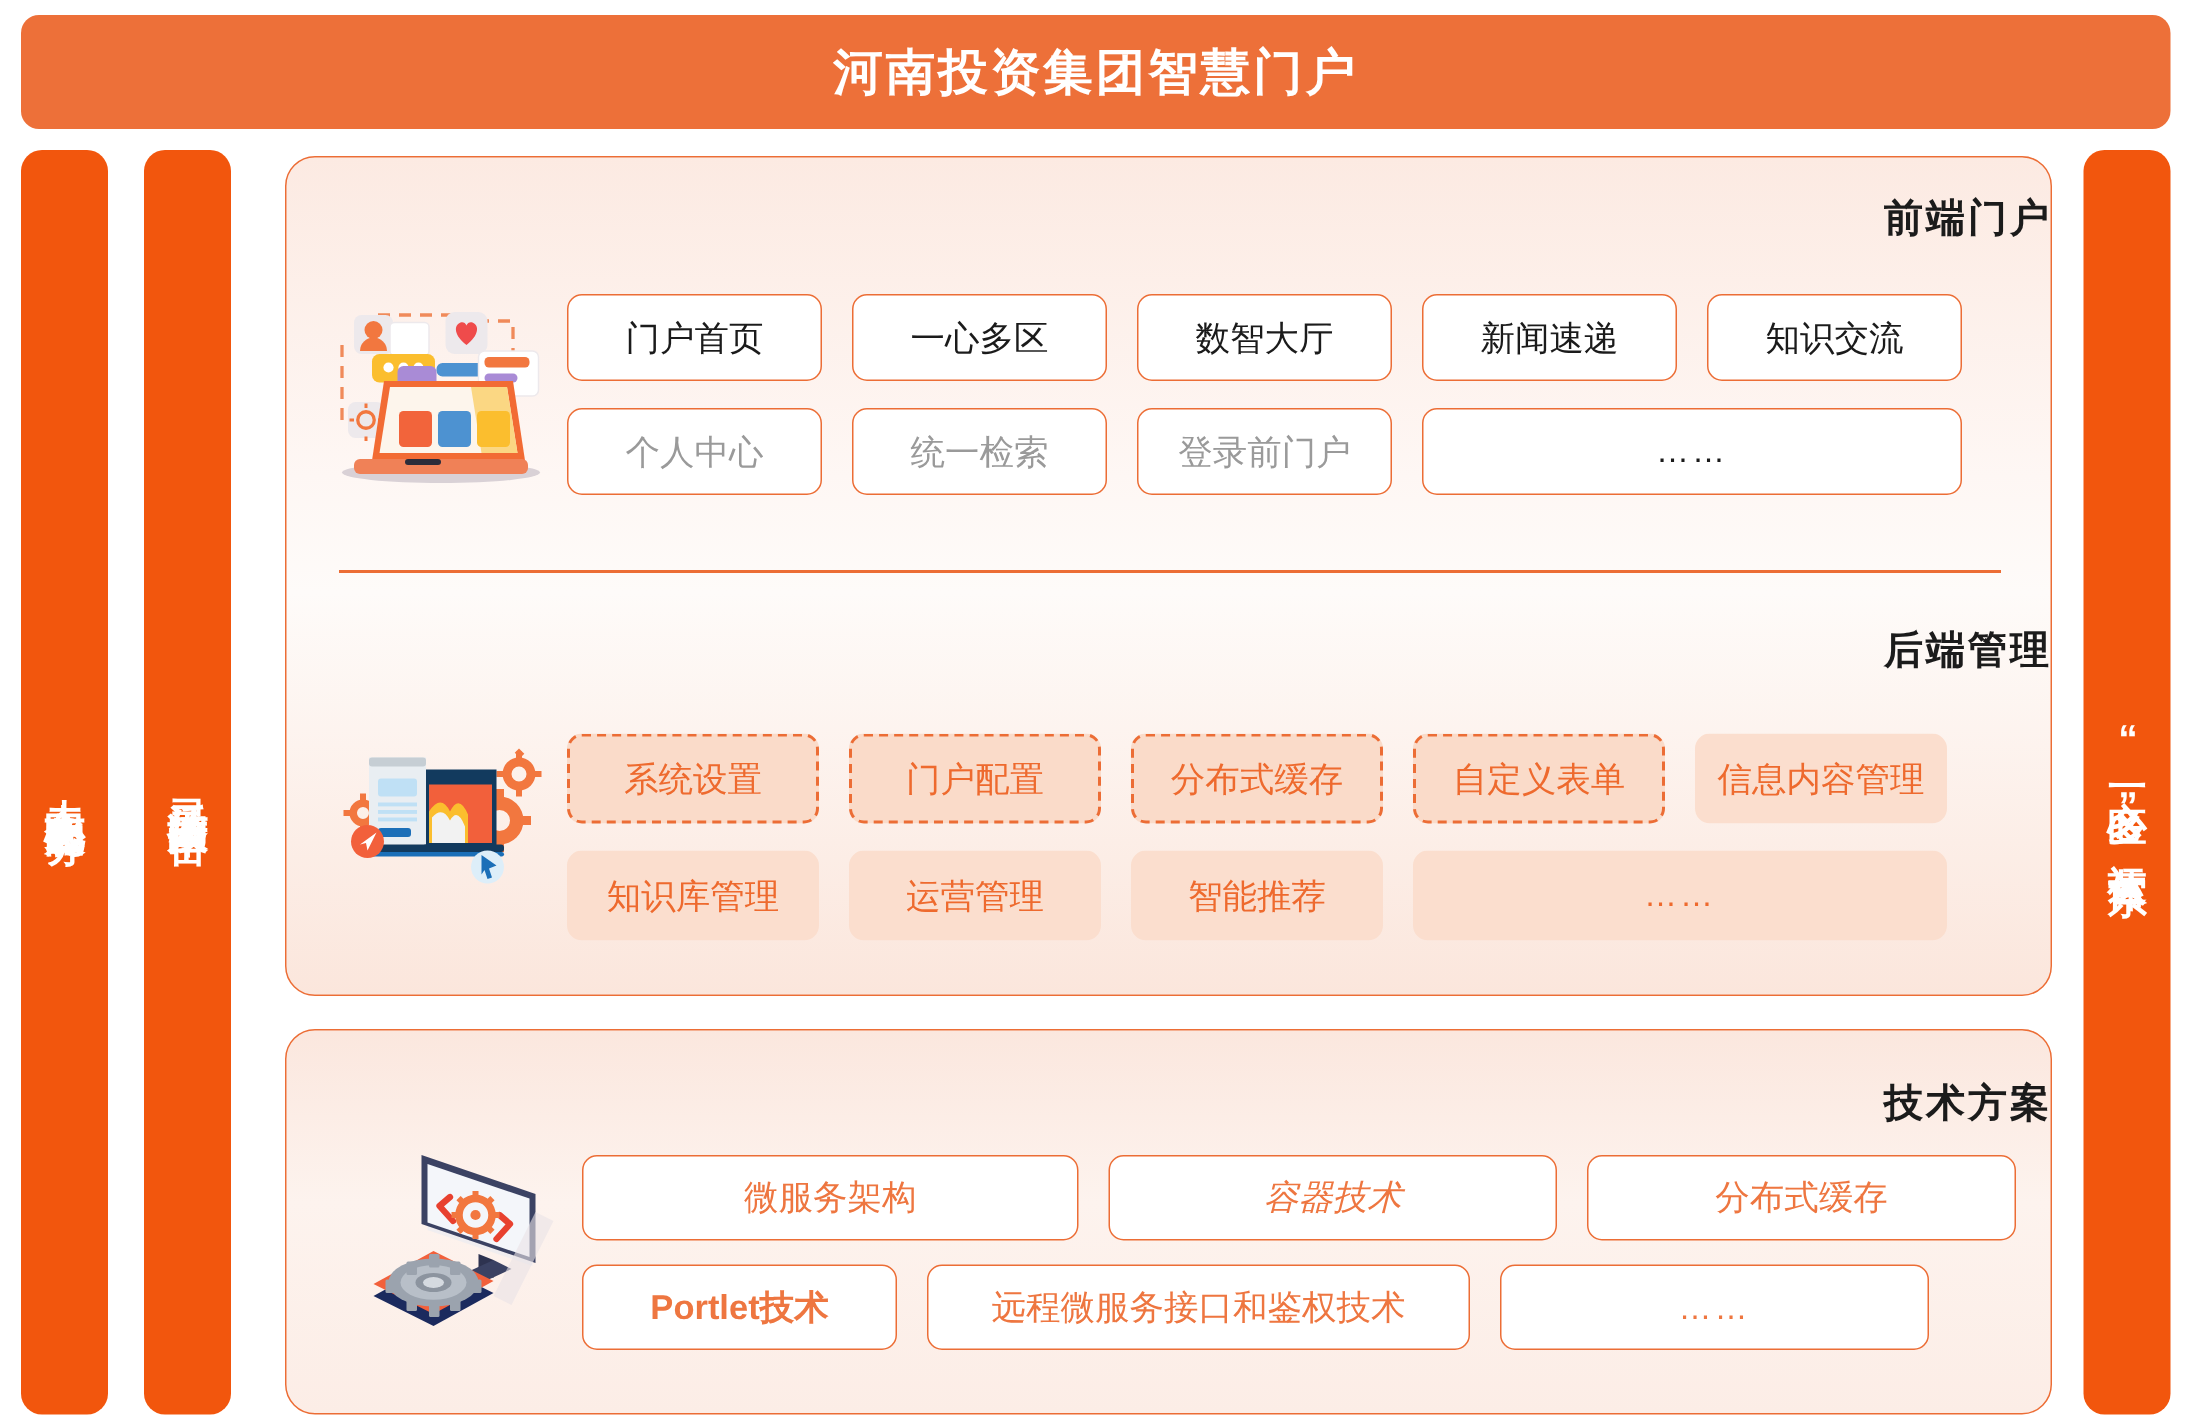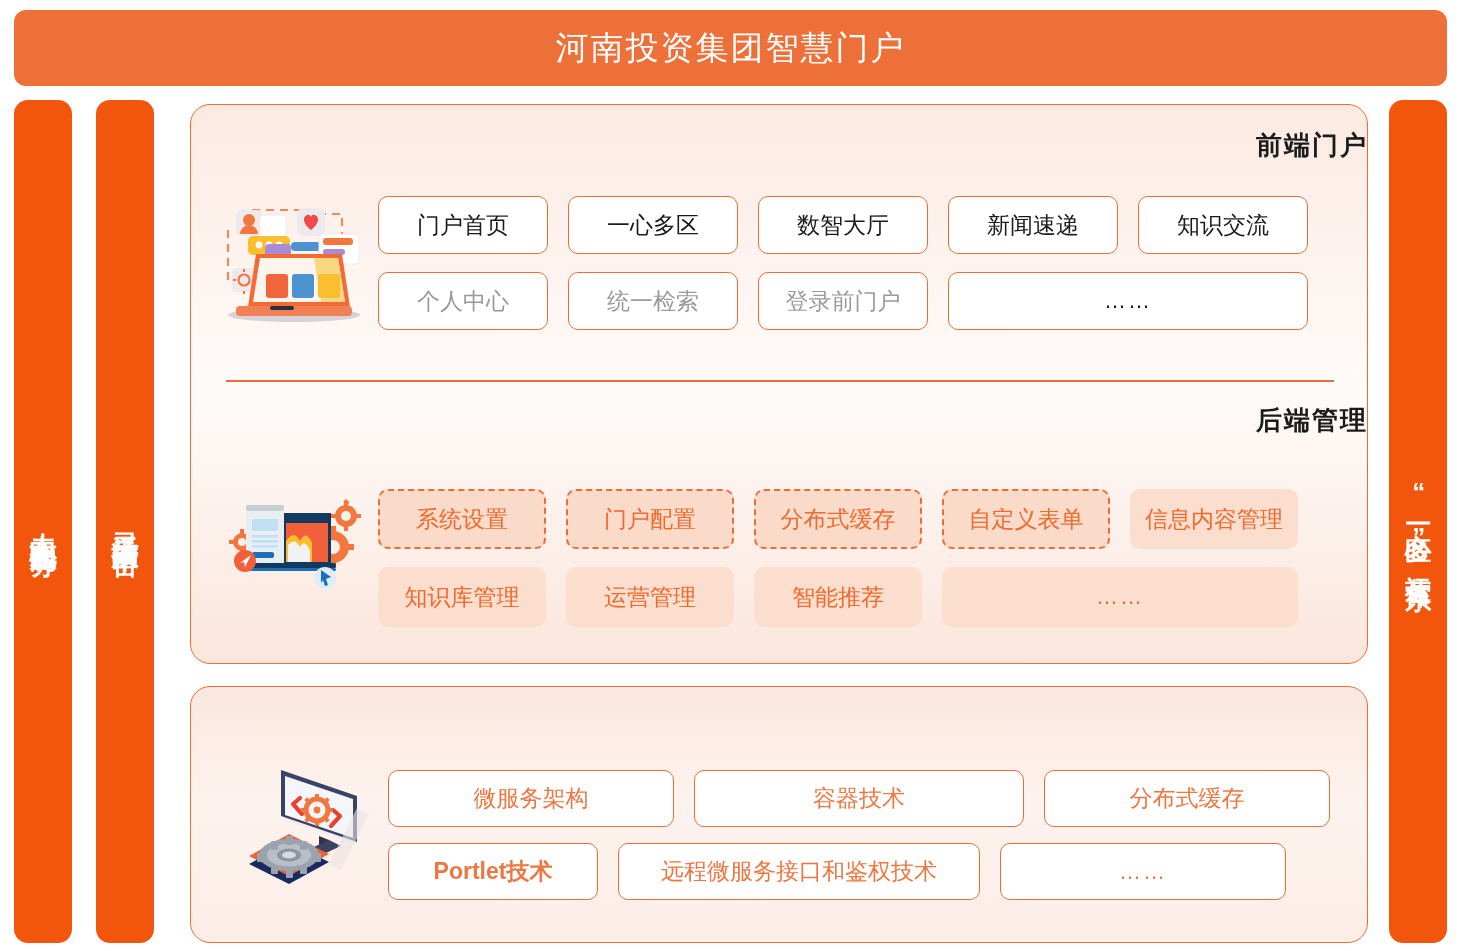--- a/index.html
+++ b/index.html
@@ -26,21 +26,21 @@
     height: 76px;
     background: #ED7039;
     border-radius: 12px;
     display: flex;
     align-items: center;
     justify-content: center;
   }
   .header-title {
     color: #ffffff;
     font-size: 33px;
-    font-weight: normal;
+    font-weight: bold;
     letter-spacing: 2px;
   }
 
   
   .side-bar {
     position: absolute;
     top: 100px;
     width: 58px;
     height: 843px;
     background: #F2560D;
@@ -149,31 +149,31 @@
   .dots { letter-spacing: 2px; font-size: 22px; color:#2b2b2b; }
   .dots.accent { color:#EE6A2E; }
 
   
   #front-title { position: absolute; left: 190px; top: 128px; width: 1178px; }
   #front-rows { left: 378px; top: 196px; }
   #front-rows .chip { width: 170px; }
   #front-rows .chip.wide { width: 360px; }
 
   
-  #back-title { position: absolute; left: 190px; top: 403px; width: 1178px; }
+  #back-title { position: absolute; left: 190px; top: 416px; width: 1178px; }
   #back-rows { left: 378px; top: 489px; }
   #back-rows .chip { width: 168px; height: 60px; }
   #back-rows .chip.wide { width: 356px; }
 
   
   #tech-title { position: absolute; left: 190px; top: 718px; width: 1178px; }
   #tech-rows { left: 388px; top: 770px; gap: 16px; }
   #tech-rows .chip { height: 57px; }
-  #tech-rows .w-a { width: 286px; }
-  #tech-rows .w-b { width: 330px; }
+  #tech-rows .w-a { width: 331px; }
+  #tech-rows .w-b { width: 299px; font-style: italic; }
   #tech-rows .w-c { width: 286px; }
   #tech-rows .w-p { width: 210px; font-weight: bold; }
   #tech-rows .w-long { width: 362px; }
   #tech-rows .w-dots { width: 286px; }
 
   
   .illus { position: absolute; }
   #illus-front { left: 218px; top: 182px; width: 150px; height: 145px; }
   #illus-back  { left: 228px; top: 483px; width: 135px; height: 112px; }
   #illus-tech  { left: 245px; top: 752px; width: 130px; height: 135px; }
@@ -319,20 +319,21 @@
     <div class="row">
       <div class="chip filled">知识库管理</div>
       <div class="chip filled">运营管理</div>
       <div class="chip filled">智能推荐</div>
       <div class="chip filled wide dots accent">……</div>
     </div>
   </div>
 
   <div class="panel panel-bottom"></div>
 
+  <div class="section-title" id="tech-title">技术方案</div>
 
   <div class="illus" id="illus-tech">
     <svg viewBox="0 0 130 135" width="130" height="135">
       <path d="M40 22 L110 46 L110 92 L40 68 Z" fill="#E6E9F2" opacity="0.55"></path>
       <path d="M36 18 L112 44 L112 90 L36 64 Z" fill="#3B4263"></path>
       <path d="M40 24 L108 47 L108 86 L40 63 Z" fill="#F4F6FA"></path>
       <g stroke="#E8412F" stroke-width="4.2" fill="none" stroke-linecap="round" stroke-linejoin="round">
         <path d="M55 46 L48 52 L57 62"></path>
         <path d="M88 58 L95 64 L86 74"></path>
       </g>

